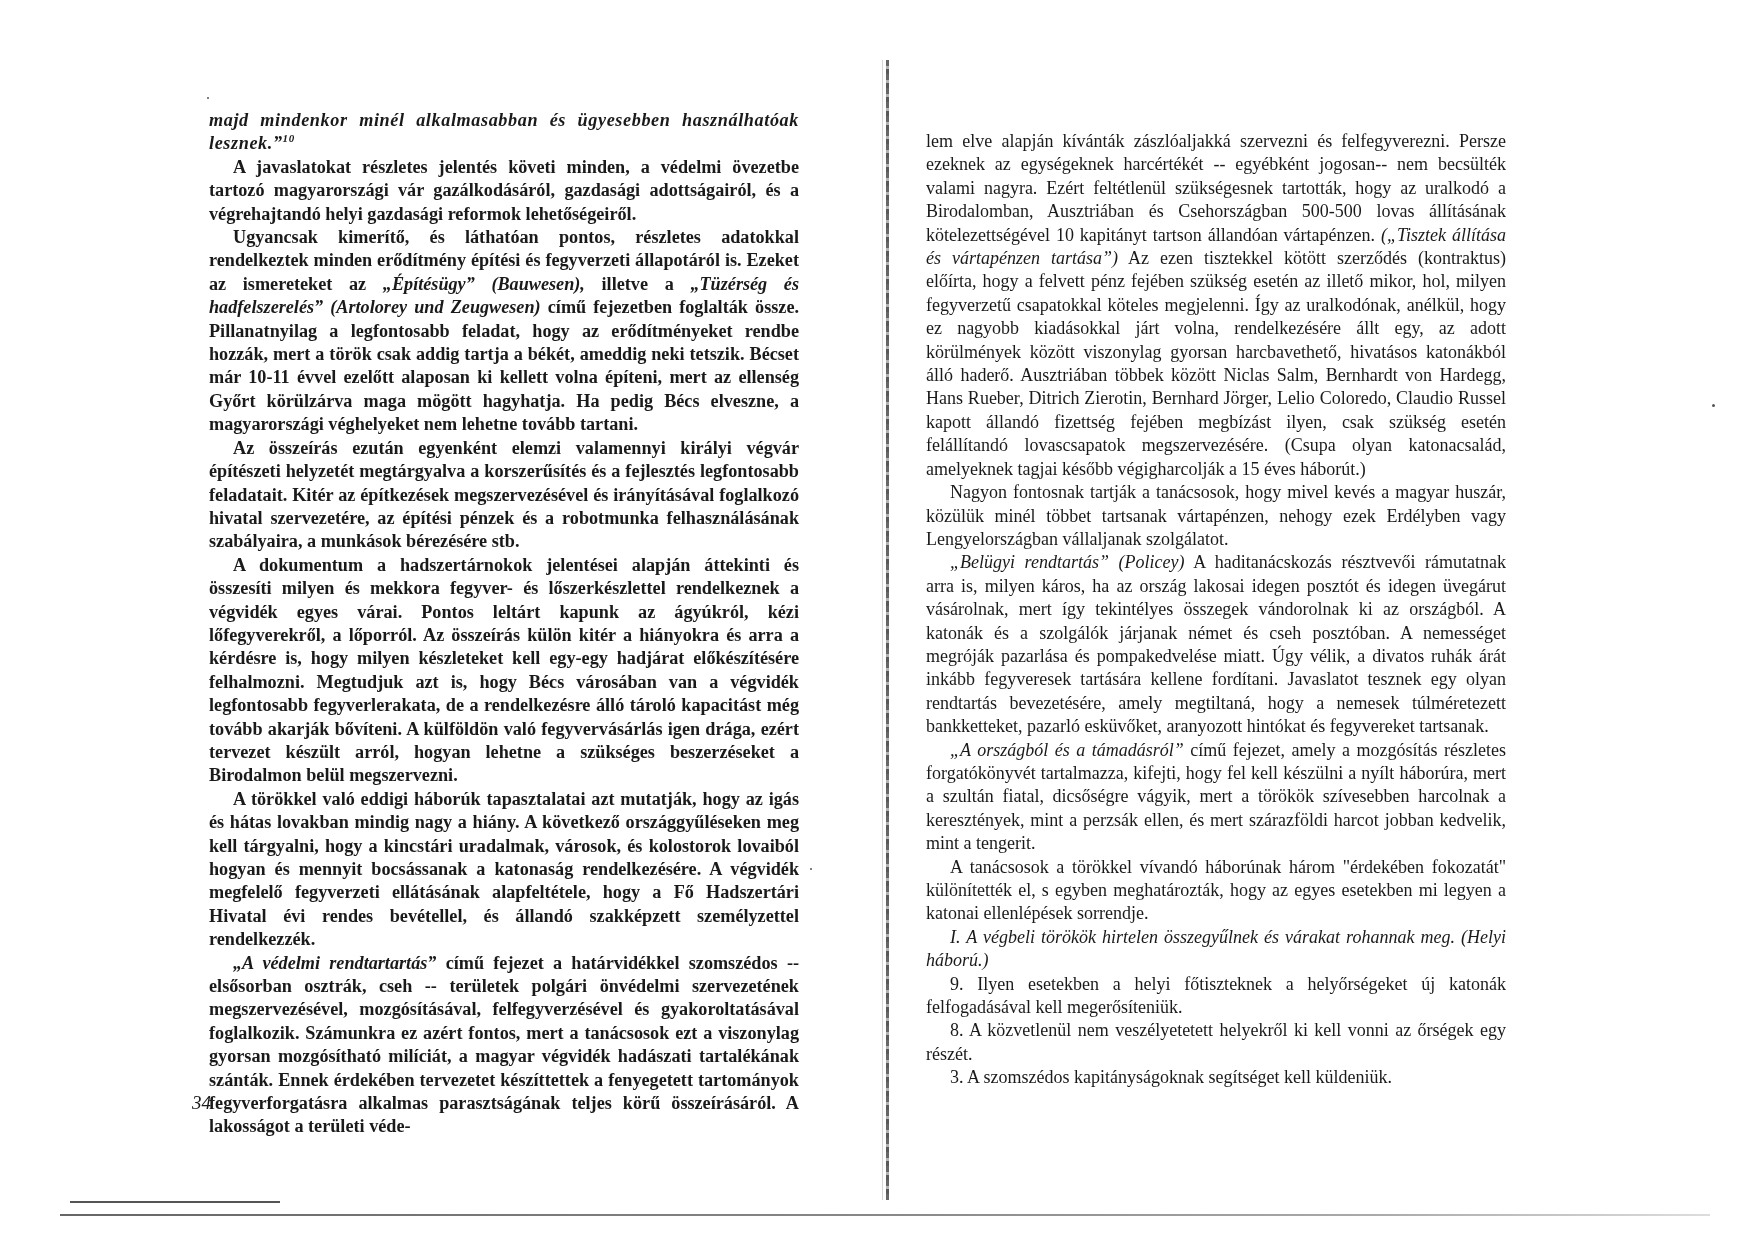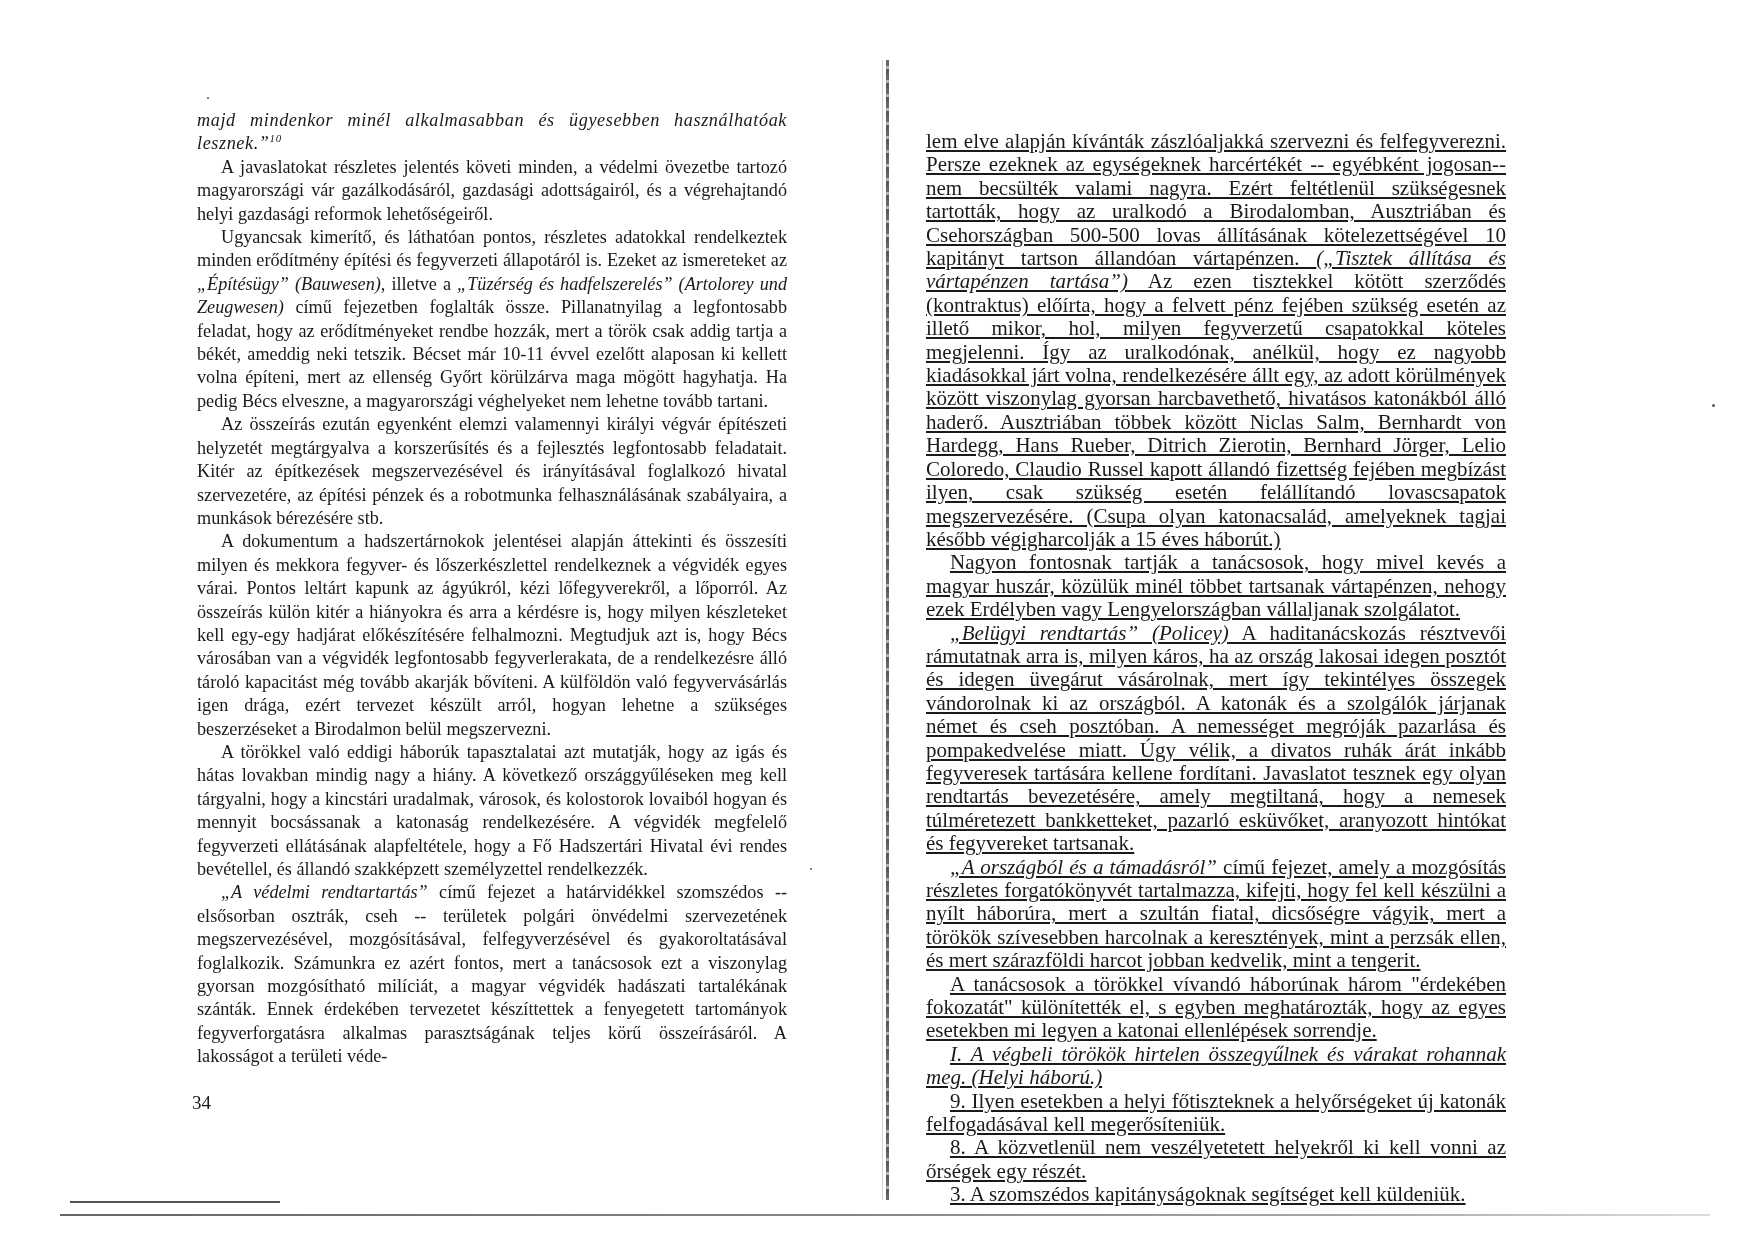--- a/index.html
+++ b/index.html
@@ -2,28 +2,28 @@
 <html><head>
 <meta charset="utf-8">
 <style>
   html, body { margin: 0; padding: 0; background: #ffffff; }
   body { width: 1754px; height: 1239px; position: relative; overflow: hidden;
          font-family: "Liberation Serif", "DejaVu Serif", serif; color: #1a1a1a; }
   .page { position: absolute; top: 0; }
   .page-left { left: 0; width: 880px; height: 1239px; }
   .page-right { left: 880px; width: 874px; height: 1239px; }
   .text-block { position: absolute; font-size: 18.2px; line-height: 23.4px; text-align: justify; }
-  .page-left .text-block { left: 197px; top: 109px; width: 590px; }
+  .page-left .text-block { left: 209px; top: 109px; width: 590px; font-weight: bold; }
   .para { margin: 0; text-indent: 24px; }
   .para.noindent { text-indent: 0; }
   .para.quote { font-style: italic; letter-spacing: 0.6px; }
   em, .it { font-style: italic; }
   sup { font-size: 11px; line-height: 0; }
   .page-num { position: absolute; font-size: 19px; }
-  .page-num.left { left: 192px; top: 1092px; }
+  .page-num.left { left: 192px; top: 1092px; font-style: italic; }
   .gutter { position: absolute; left: 886px; top: 60px; width: 3px; height: 1140px;
             background: repeating-linear-gradient(to bottom, #333 0 6px, #999 6px 9px, #222 9px 14px); opacity: 0.75; }
   .gutter.light { left: 882px; width: 1px; background: #bbb; opacity: 0.6; }
   .bottom-rule { position: absolute; left: 60px; top: 1214px; width: 1650px; height: 2px;
                  background: linear-gradient(to right, #666, #888 50%, #aaa 80%, #ddd); }
   .bottom-stub { position: absolute; left: 70px; top: 1201px; width: 210px; height: 2px; background: #555; }
   .speck { position: absolute; width: 3px; height: 3px; background: #555; border-radius: 50%; }
 </style>
 </head>
 <body>
@@ -40,21 +40,21 @@
     </div>
   <div class="page-num left">34</div>
 </div>
 
 <div class="gutter light"></div>
 <div class="gutter"></div>
 
 <div class="page page-right">
   
 </div>
-<div class="text-block" style="left:926px; top:130px; width:580px; font-size:21px; line-height:23.4px; position:absolute; text-align:justify;text-decoration:underline;" id="right-text">
+<div class="text-block" style="left:926px; top:130px; width:580px; font-size:18px; line-height:23.4px; position:absolute; text-align:justify;" id="right-text">
     <p class="para noindent"><span>lem elve alapján kívánták zászlóaljakká szervezni és felfegyverezni. Persze ezeknek az egységeknek harcértékét -- egyébként jogosan-- nem becsülték valami nagyra. Ezért feltétlenül szükségesnek tartották, hogy az uralkodó a Birodalomban, Ausztriában és Csehországban 500-500 lovas állításának kötelezettségével 10 kapitányt tartson állandóan vártapénzen. </span><span class="it">(„Tisztek állítása és vártapénzen tartása”)</span><span> Az ezen tisztekkel kötött szerződés (kontraktus) előírta, hogy a felvett pénz fejében szükség esetén az illető mikor, hol, milyen fegyverzetű csapatokkal köteles megjelenni. Így az uralkodónak, anélkül, hogy ez nagyobb kiadásokkal járt volna, rendelkezésére állt egy, az adott körülmények között viszonylag gyorsan harcbavethető, hivatásos katonákból álló haderő. Ausztriában többek között Niclas Salm, Bernhardt von Hardegg, Hans Rueber, Ditrich Zierotin, Bernhard Jörger, Lelio Coloredo, Claudio Russel kapott állandó fizettség fejében megbízást ilyen, csak szükség esetén felállítandó lovascsapatok megszervezésére. (Csupa olyan katonacsalád, amelyeknek tagjai később végigharcolják a 15 éves háborút.)</span></p>
     <p class="para">Nagyon fontosnak tartják a tanácsosok, hogy mivel kevés a magyar huszár, közülük minél többet tartsanak vártapénzen, nehogy ezek Erdélyben vagy Lengyelországban vállaljanak szolgálatot.</p>
     <p class="para"><span class="it">„Belügyi rendtartás” (Policey)</span><span> A haditanácskozás résztvevői rámutatnak arra is, milyen káros, ha az ország lakosai idegen posztót és idegen üvegárut vásárolnak, mert így tekintélyes összegek vándorolnak ki az országból. A katonák és a szolgálók járjanak német és cseh posztóban. A nemességet megróják pazarlása és pompakedvelése miatt. Úgy vélik, a divatos ruhák árát inkább fegyveresek tartására kellene fordítani. Javaslatot tesznek egy olyan rendtartás bevezetésére, amely megtiltaná, hogy a nemesek túlméretezett bankketteket, pazarló esküvőket, aranyozott hintókat és fegyvereket tartsanak.</span></p>
     <p class="para"><span class="it">„A országból és a támadásról”</span><span> című fejezet, amely a mozgósítás részletes forgatókönyvét tartalmazza, kifejti, hogy fel kell készülni a nyílt háborúra, mert a szultán fiatal, dicsőségre vágyik, mert a törökök szívesebben harcolnak a keresztények, mint a perzsák ellen, és mert szárazföldi harcot jobban kedvelik, mint a tengerit.</span></p>
     <p class="para">A tanácsosok a törökkel vívandó háborúnak három "érdekében fokozatát" különítették el, s egyben meghatározták, hogy az egyes esetekben mi legyen a katonai ellenlépések sorrendje.</p>
     <p class="para"><span class="it">I. A végbeli törökök hirtelen összegyűlnek és várakat rohannak meg. (Helyi háború.)</span></p>
     <p class="para">9. Ilyen esetekben a helyi főtiszteknek a helyőrségeket új katonák felfogadásával kell megerősíteniük.</p>
     <p class="para">8. A közvetlenül nem veszélyetetett helyekről ki kell vonni az őrségek egy részét.</p>
     <p class="para">3. A szomszédos kapitányságoknak segítséget kell küldeniük.</p>
   </div>

